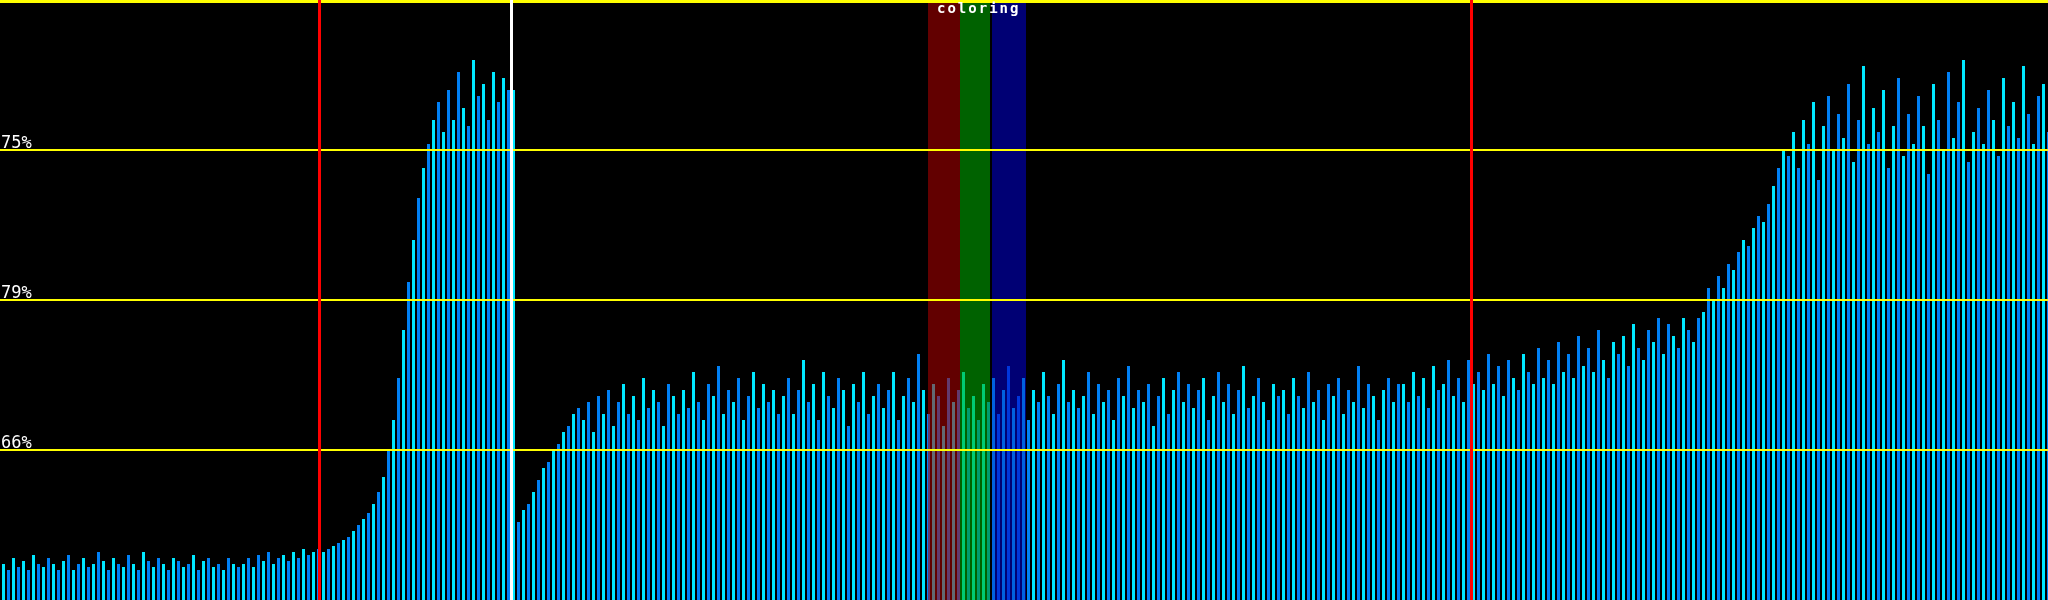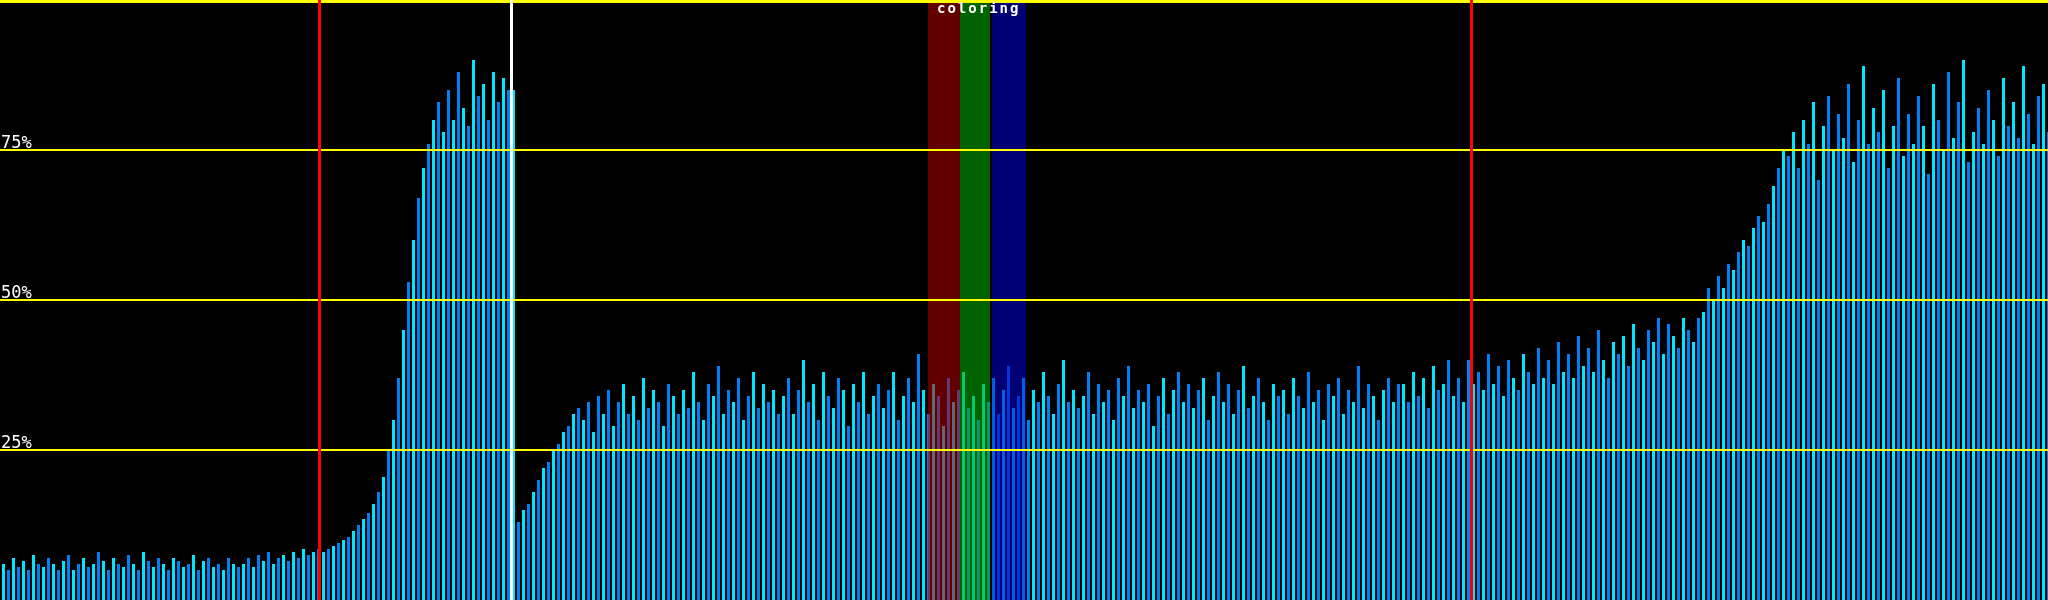--- a/index.html
+++ b/index.html
@@ -454,17 +454,17 @@
       <div class="gridline" style="top: 0px; height: 3px; background: rgb(255, 255, 0);"></div>
       <div class="gridline" style="top: 149px; height: 2px; background: rgb(255, 255, 0);"></div>
       <div class="gridline" style="top: 299px; height: 2px; background: rgb(255, 255, 0);"></div>
       <div class="gridline" style="top: 449px; height: 2px; background: rgb(255, 255, 0);"></div>
       <div class="marker" style="left: 318px; width: 3px; background: rgb(255, 0, 0);"></div>
       <div class="marker" style="left: 510px; width: 3px; background: rgb(255, 255, 255);"></div>
       <div class="marker" style="left: 1470px; width: 3px; background: rgb(255, 0, 0);"></div>
     </div>
   <div class="layer labels-layer">
     <span class="tick-label tick-75">75%</span>
-    <span class="tick-label tick-50">50%</span>
-    <span class="tick-label tick-25">25%</span>
+    <span class="tick-label tick-50">79%</span>
+    <span class="tick-label tick-25">66%</span>
     <span class="coloring-label">coloring</span>
   </div>
 </div>
 
 </body></html>

